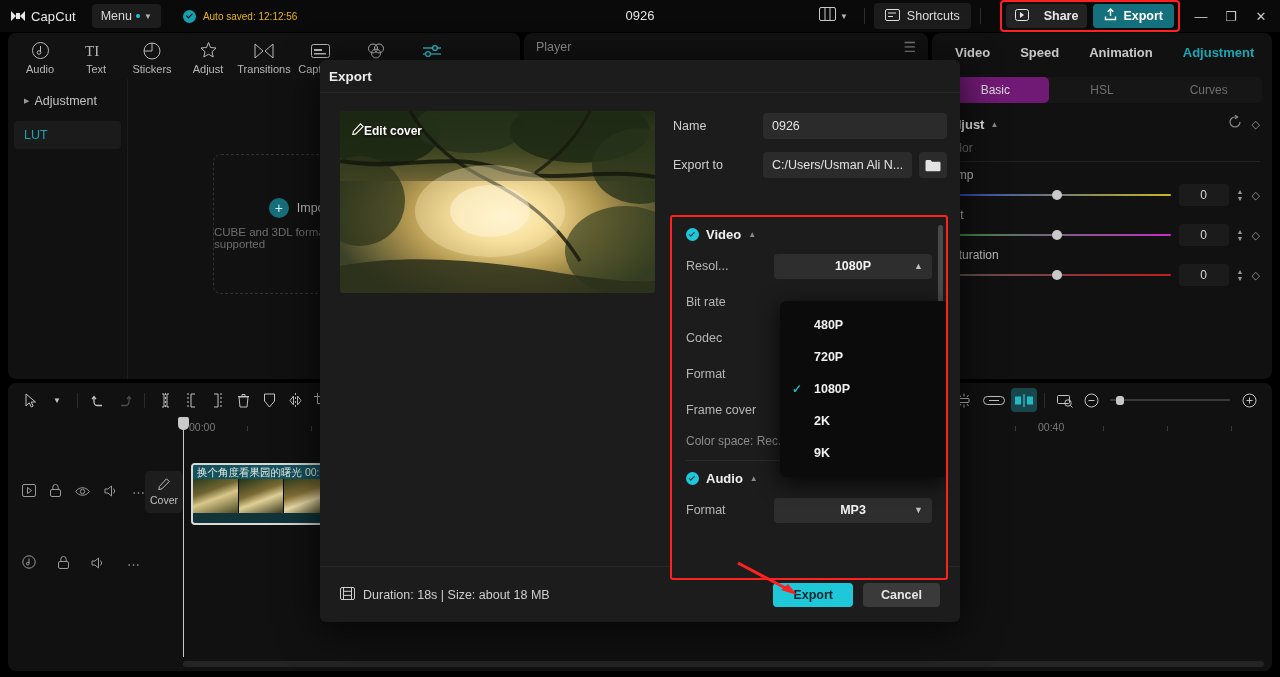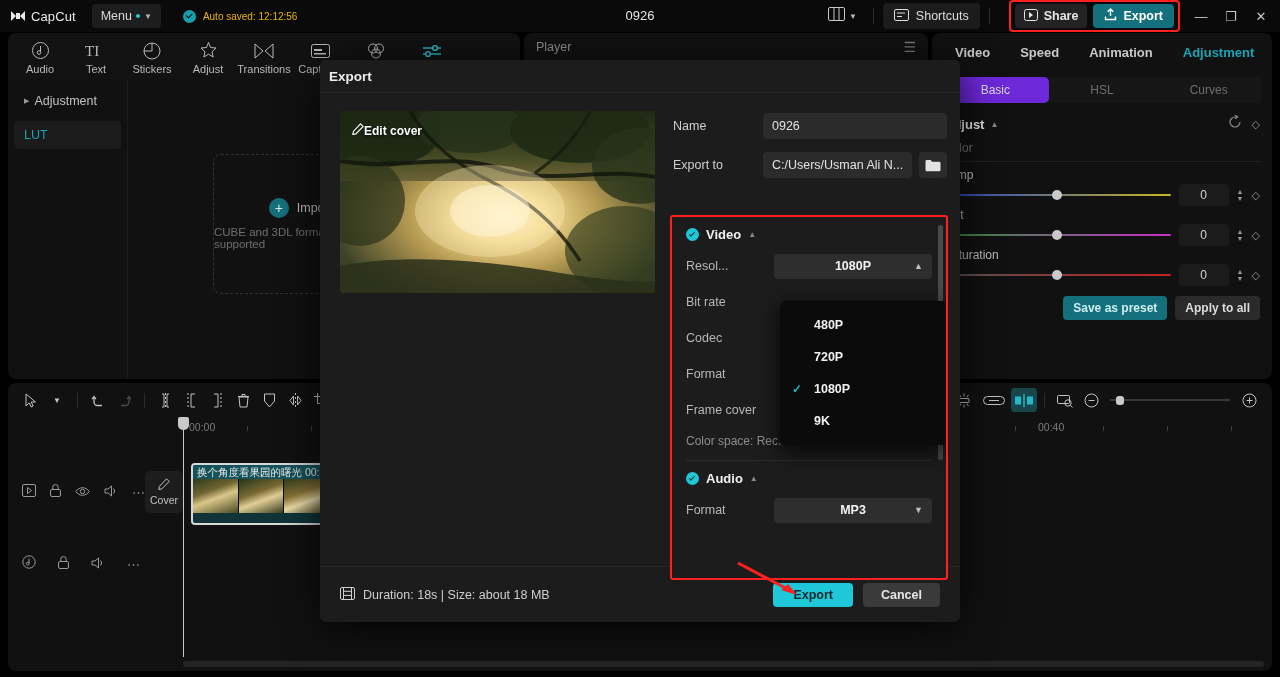--- a/index.html
+++ b/index.html
@@ -43,21 +43,21 @@
   .divider-v { width:1px; height:16px; background:#2e2e2e; margin:0 9px; }
   .shortcuts-btn {
     display:flex; align-items:center; gap:7px; height:26px; padding:0 11px;
     background:#1c1c1c; border-radius:4px; color:#dcdcdc; font-size:12.5px; cursor:pointer;
   }
   .share-export-box {
     display:flex; align-items:center; gap:6px; border:2px solid #ff2020;
     border-radius:4px; padding:2px 4px; margin-left:10px;
   }
   .share-btn {
-    display:flex; align-items:center; gap:6px; height:24px; padding:0 9px;
+    display:flex; align-items:center; gap:15px; height:24px; padding:0 9px;
     background:#232323; border-radius:4px; color:#e6e6e6; font-size:12.5px; font-weight:bold; cursor:pointer;
   }
   .export-btn-top {
     display:flex; align-items:center; gap:6px; height:24px; padding:0 11px;
     background:#14707c; border-radius:4px; color:#fff; font-size:12.5px; font-weight:bold; cursor:pointer;
   }
   .win-ctrls { display:flex; align-items:center; margin-left:6px; }
   .win-btn { width:30px; height:32px; display:flex; align-items:center; justify-content:center; color:#c8c8c8; font-size:13px; cursor:pointer; }
 
   
@@ -112,21 +112,21 @@
   
   .right-panel {
     position:absolute; left:932px; top:33px; width:340px; height:346px;
     background:#111; border-radius:8px; overflow:hidden;
   }
   .rp-tabs { height:40px; display:flex; align-items:center; gap:0; padding:0 8px; }
   .rp-tab { padding:0 15px; height:40px; line-height:40px; color:#c8c8c8; font-size:13px; font-weight:bold; cursor:pointer; }
   .rp-tab.active { color:#19a5b3; }
   .rp-subtabs { height:26px; margin:4px 10px 0; background:#161616; border-radius:5px; display:flex; }
   .rp-subtab { flex:1; display:flex; align-items:center; justify-content:center; color:#6f6f6f; font-size:12px; cursor:pointer; border-radius:5px; }
-  .rp-subtab.active { background:#6d28d9; color:#dcdcdc; }
+  .rp-subtab.active { background:#701a75; color:#dcdcdc; }
   .rp-section { padding:10px 12px 0; }
   .rp-sec-hdr { display:flex; align-items:center; height:22px; }
   .rp-sec-title { color:#e0e0e0; font-size:13px; font-weight:bold; }
   .rp-sec-caret { color:#8a8a8a; font-size:8px; margin-left:6px; }
   .rp-sec-actions { margin-left:auto; display:flex; align-items:center; gap:10px; color:#8c8c8c; }
   .rp-group-label { color:#6d6d6d; font-size:12px; padding:6px 12px 2px; }
   .rp-hr { height:1px; background:#212121; margin:4px 12px; }
   .slider-row { padding:2px 12px 0; }
   .slider-name { color:#bdbdbd; font-size:12px; margin-bottom:2px; }
   .slider-line { display:flex; align-items:center; gap:8px; }
@@ -513,24 +513,20 @@
         </div>
         <div class="num-box">0</div>
         <div class="spin">
             <span>▲</span>
             <span>▼</span>
           </div>
         <span class="diamond">◇</span>
       </div>
     </div>
 
-    <div class="rp-footer">
-      <div class="btn-preset">Save as preset</div>
-      <div class="btn-applyall">Apply to all</div>
-    </div>
   </div>
 
   <div class="timeline">
     <div class="tl-toolbar">
       <div class="tl-ico">
           <svg width="13" height="15" viewBox="0 0 13 15">
             <path d="M1 1 L1 13 L4.2 9.8 L6.3 14 L8.2 13 L6.2 9 L10.5 9 Z" fill="none" stroke="#c4c4c4"></path>
           </svg>
         </div>
       <div class="tl-ico" style="font-size:8px;">▼</div>
@@ -839,20 +835,23 @@
             <span class="dd-text">480P</span>
           </div>
           <div class="dd-item">
             <span class="dd-text">720P</span>
           </div>
           <div class="dd-item">
             <span class="dd-check">✓</span>
             <span class="dd-text">1080P</span>
           </div>
           <div class="dd-item">
+            <span class="dd-text">2K</span>
+          </div>
+          <div class="dd-item">
             <span class="dd-text">9K</span>
           </div>
         </div>
       </div>
     </div>
 
     <div class="ed-footer">
       <div class="dur-info">
         <span>
           <svg width="15" height="13" viewBox="0 0 15 13">

